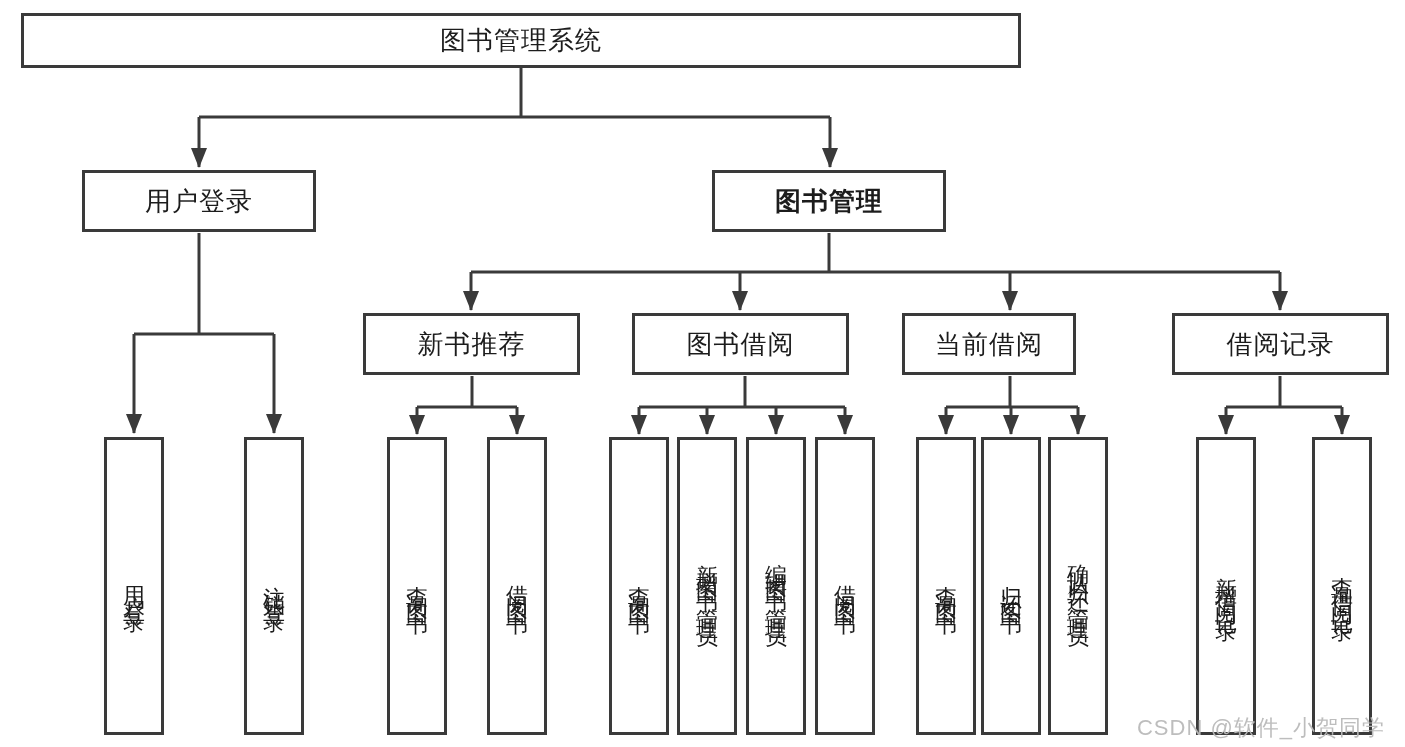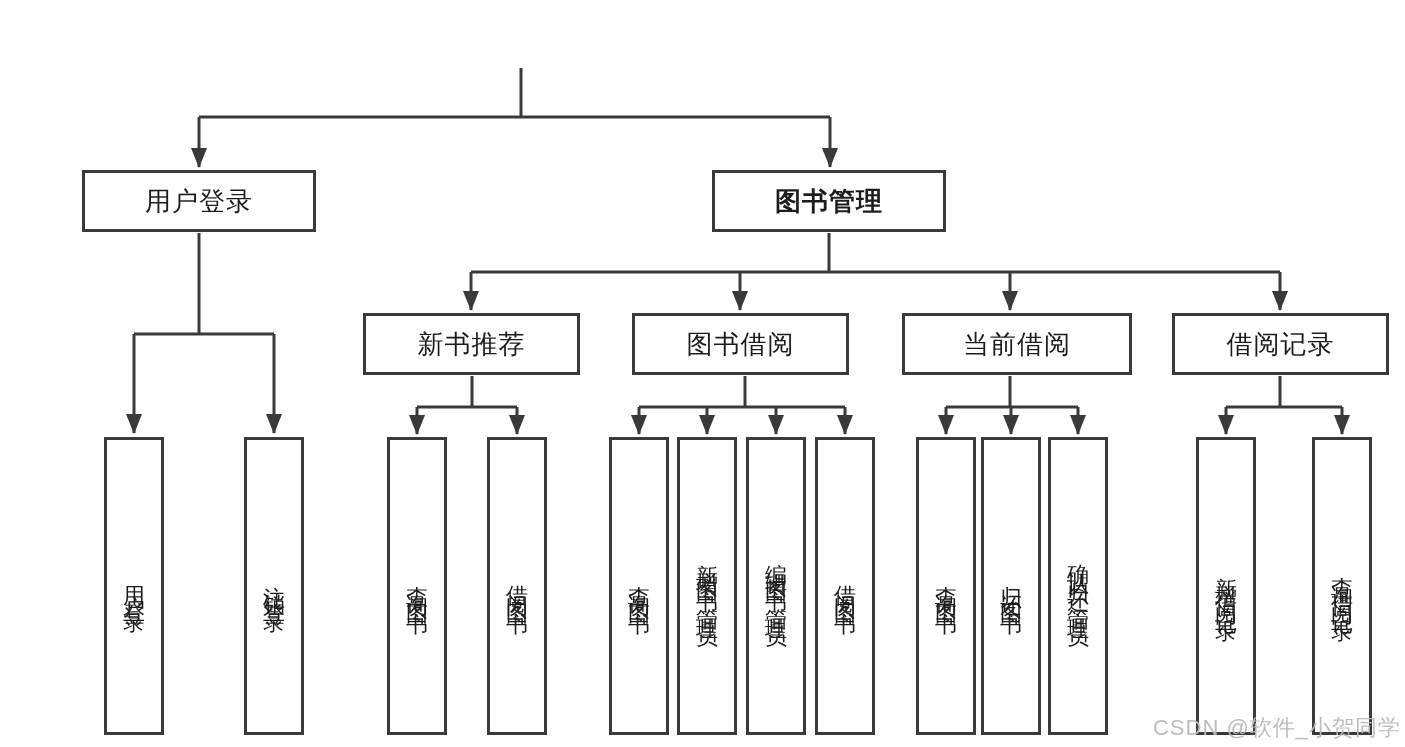--- a/index.html
+++ b/index.html
@@ -22,21 +22,21 @@
   .hbox .lbl{font-size:26px;letter-spacing:1px;white-space:nowrap;}
   .leaf{width:60px;height:298px;top:437px;}
   .leaf .lbl{
     writing-mode:vertical-rl;
     font-size:22px;
     line-height:1;
     letter-spacing:9px;
   }
   .watermark{
     position:absolute;
-    right:4px;bottom:4px;
+    right:20px;bottom:4px;
     font-size:22px;
     color:rgba(185,185,185,0.95);
     letter-spacing:1px;
     white-space:nowrap;
     z-index:5;
   }
 </style>
 </head>
 <body>
 
@@ -85,35 +85,38 @@
       <path d="M1011,407 V434" marker-end="url(#ah)"></path>
       <path d="M1078,407 V434" marker-end="url(#ah)"></path>
 
       <path d="M1280,376 V407"></path>
       <path d="M1226,407 H1342"></path>
       <path d="M1226,407 V434" marker-end="url(#ah)"></path>
       <path d="M1342,407 V434" marker-end="url(#ah)"></path>
     </g>
   </svg>
 
+  <div class="box hbox" style="left:21px;top:13px;width:1000px;height:55px;">
+    <span class="lbl">图书管理系统</span>
+  </div>
 
   <div class="box hbox" style="left:82px;top:170px;width:234px;height:62px;">
     <span class="lbl">用户登录</span>
   </div>
   <div class="box hbox" style="left:712px;top:170px;width:234px;height:62px;font-weight:bold;">
     <span class="lbl">图书管理</span>
   </div>
 
   <div class="box hbox" style="left:363px;top:313px;width:217px;height:62px;">
     <span class="lbl">新书推荐</span>
   </div>
   <div class="box hbox" style="left:632px;top:313px;width:217px;height:62px;">
     <span class="lbl">图书借阅</span>
   </div>
-  <div class="box hbox" style="left:902px;top:313px;width:230px;height:62px;">
+  <div class="box hbox" style="left:902px;top:313px;width:174px;height:62px;">
     <span class="lbl">当前借阅</span>
   </div>
   <div class="box hbox" style="left:1172px;top:313px;width:217px;height:62px;">
     <span class="lbl">借阅记录</span>
   </div>
 
   <div class="box leaf" style="left:104px;">
     <span class="lbl">用户登录</span>
   </div>
   <div class="box leaf" style="left:244px;">

